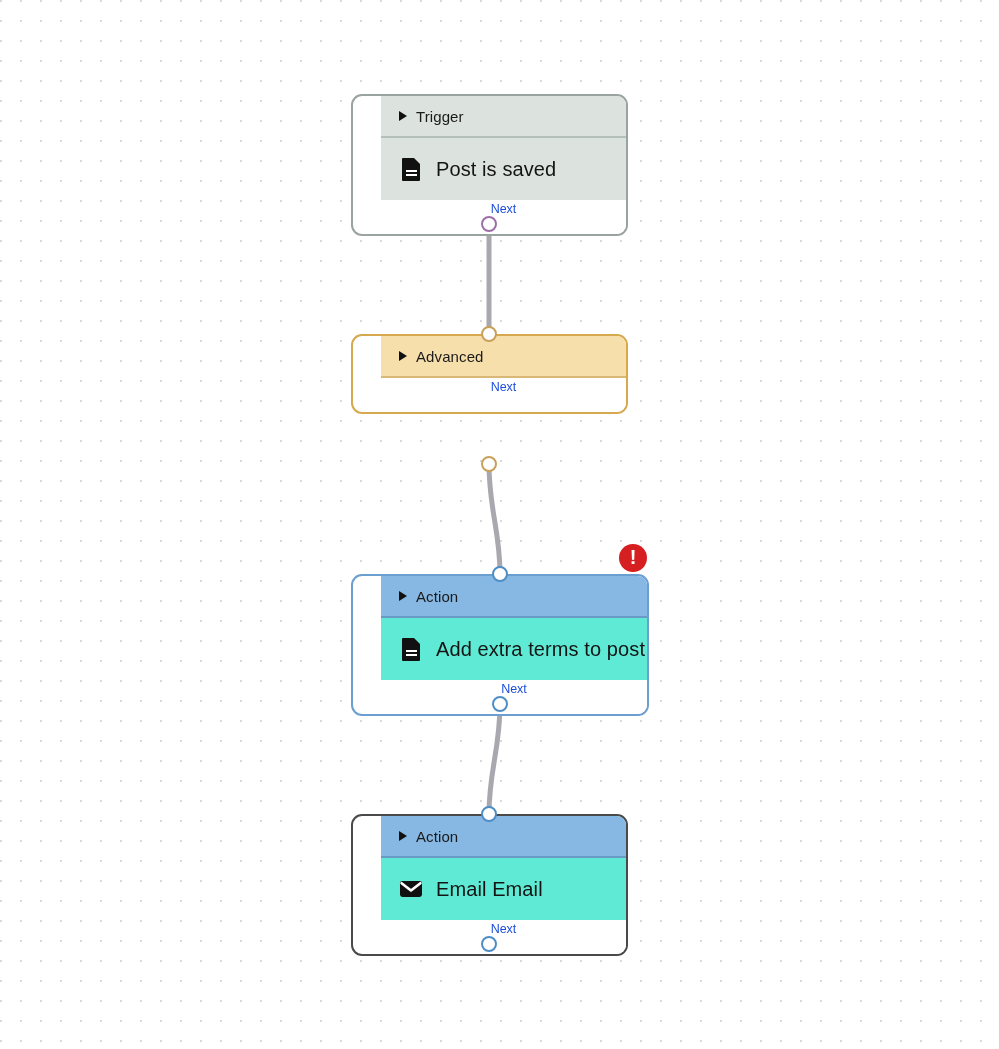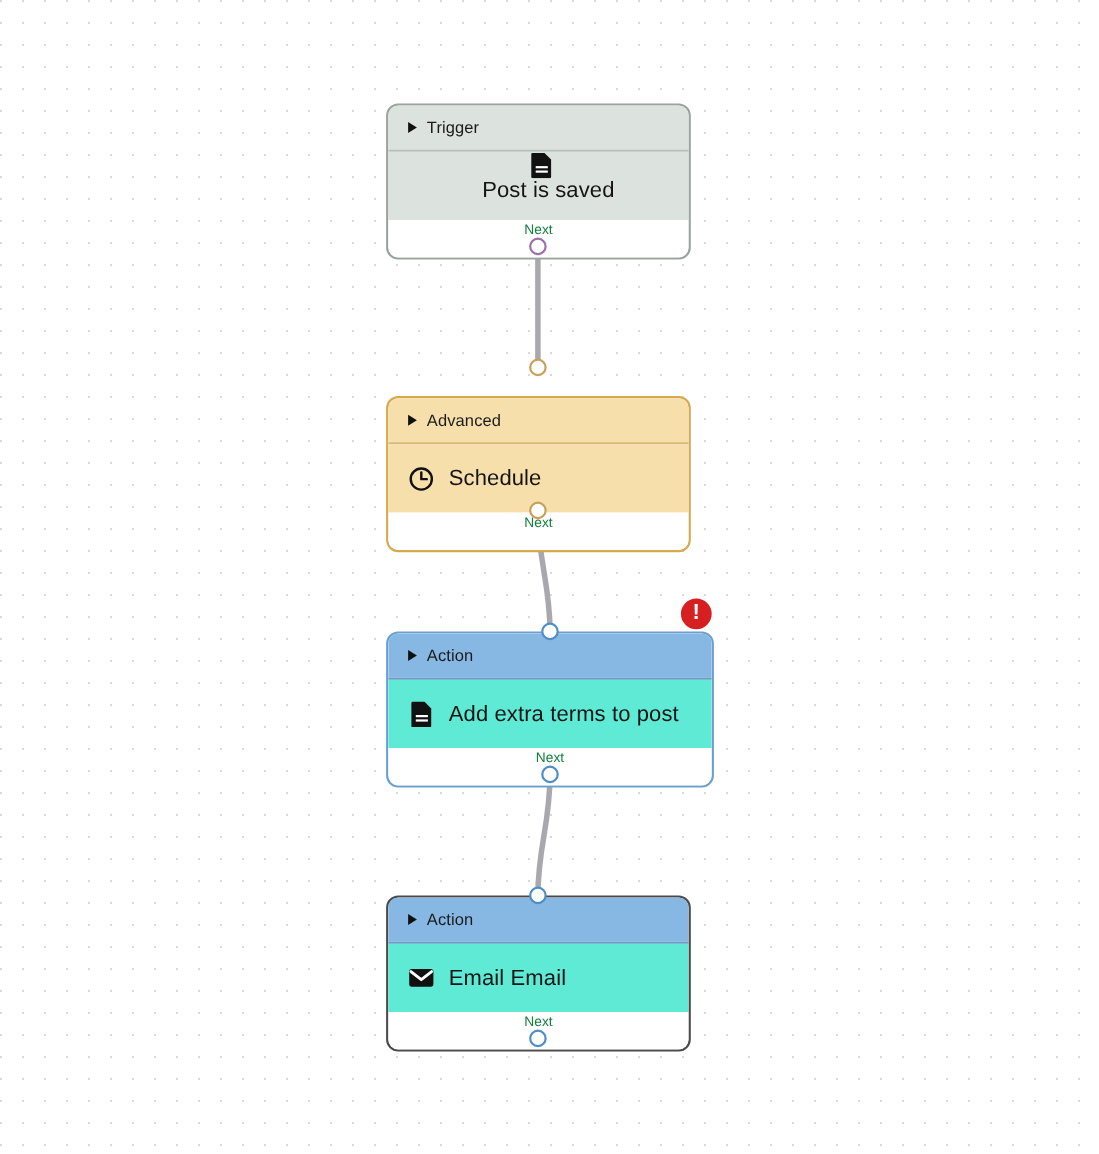--- a/index.html
+++ b/index.html
@@ -43,20 +43,21 @@
     stroke-linecap: round;
   }
 
   
   .node {
     position: absolute;
     box-sizing: border-box;
     border-radius: 11px;
     background: #ffffff;
     overflow: hidden;
+    padding-left: 28px;
   }
   .node-header {
     display: flex;
     align-items: center;
     box-sizing: border-box;
     height: 40px;
     padding-left: 18px;
     font-size: 15px;
     color: #1a1a1a;
     letter-spacing: .1px;
@@ -101,33 +102,33 @@
     position: relative;
     box-sizing: border-box;
     height: 34px;
     background: #ffffff;
     display: flex;
     align-items: flex-start;
     justify-content: center;
   }
   .footer-label {
     font-size: 12.5px;
-    color: #15803d;
+    color: #1d4ed8;
     line-height: 1;
     padding-top: 3px;
   }
 
   
   .node.trigger  { border: 2px solid #9aa39d; }
   .node.advanced { border: 2px solid #d6a94e; }
   .node.action   { border: 2px solid #6b9fd0; }
   .node.selected { border: 2px solid #4a4a4a; }
 
   .hdr-trigger  { background: #dce3df; }
-  .bdy-trigger  { background: #dce3df; flex-direction: column; }
+  .bdy-trigger  { background: #dce3df; }
   .div-trigger  { background: #b6c0ba; }
 
   .hdr-advanced { background: #f7dfac; }
   .bdy-advanced { background: #f7dfac; }
   .div-advanced { background: #d9b877; }
 
   .hdr-action   { background: #86b8e3; text-align: right; }
   .bdy-action   { background: #5eead4; }
   .div-action   { background: #6a9bc6; }
 
@@ -193,35 +194,26 @@
           <rect x="6" y="17" width="11" height="2" fill="#ffffff"></rect>
         </svg>
       </span>
       <span class="node-title">Post is saved</span>
     </div>
     <div class="node-footer">
       <span class="footer-label">Next</span>
     </div>
   </div>
 
-  <div class="node advanced" style="left:351px; top:334px; width:277px;margin-top:26px;">
+  <div class="node advanced" style="left:351px; top:334px; width:277px;">
     <div class="node-header hdr-advanced">
       <span class="caret"></span>
       <span>Advanced</span>
     </div>
     <div class="node-divider div-advanced"></div>
-    <div class="node-body bdy-advanced">
-      <span class="node-icon">
-        <svg width="24" height="24" viewBox="0 0 24 24">
-          <circle cx="12" cy="12.5" r="9.6" fill="none" stroke="#111111" stroke-width="2.2"></circle>
-          <path d="M12 6.4 V12.6 H17" fill="none" stroke="#111111" stroke-width="2.2" stroke-linecap="round" stroke-linejoin="round"></path>
-        </svg>
-      </span>
-      <span class="node-title">Schedule</span>
-    </div>
     <div class="node-footer">
       <span class="footer-label">Next</span>
     </div>
   </div>
 
   <div class="node action" style="left:351px; top:574px; width:298px;">
     <div class="node-header hdr-action">
       <span class="caret"></span>
       <span>Action</span>
     </div>

